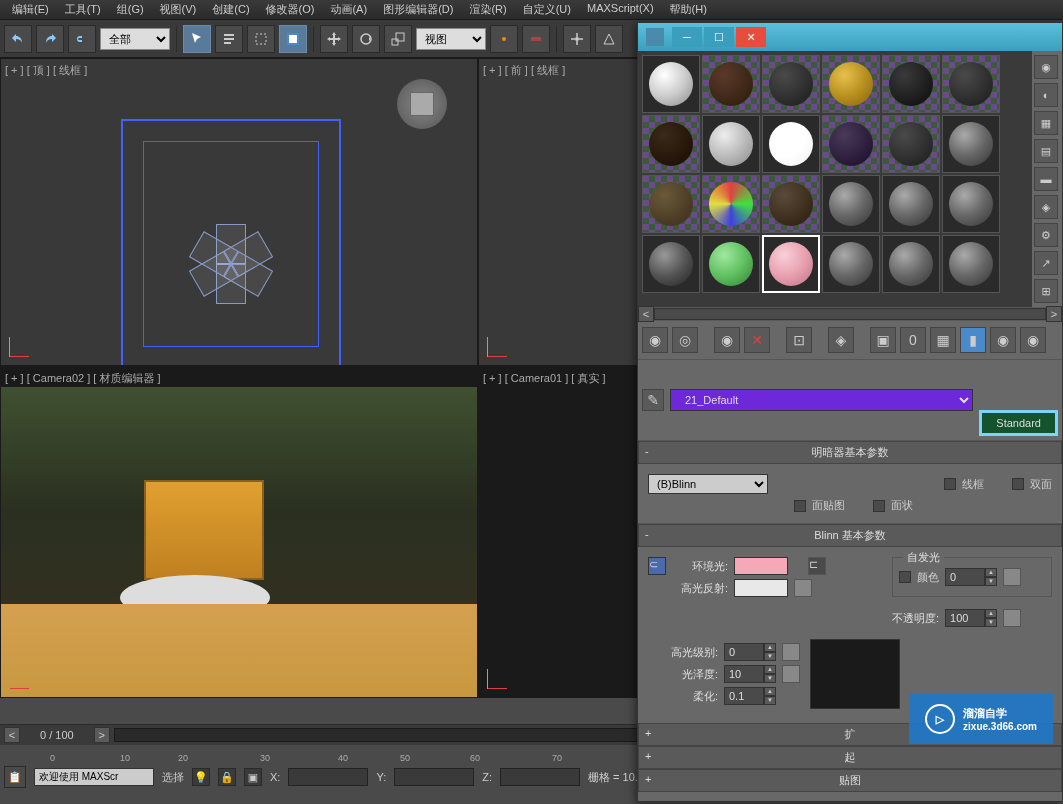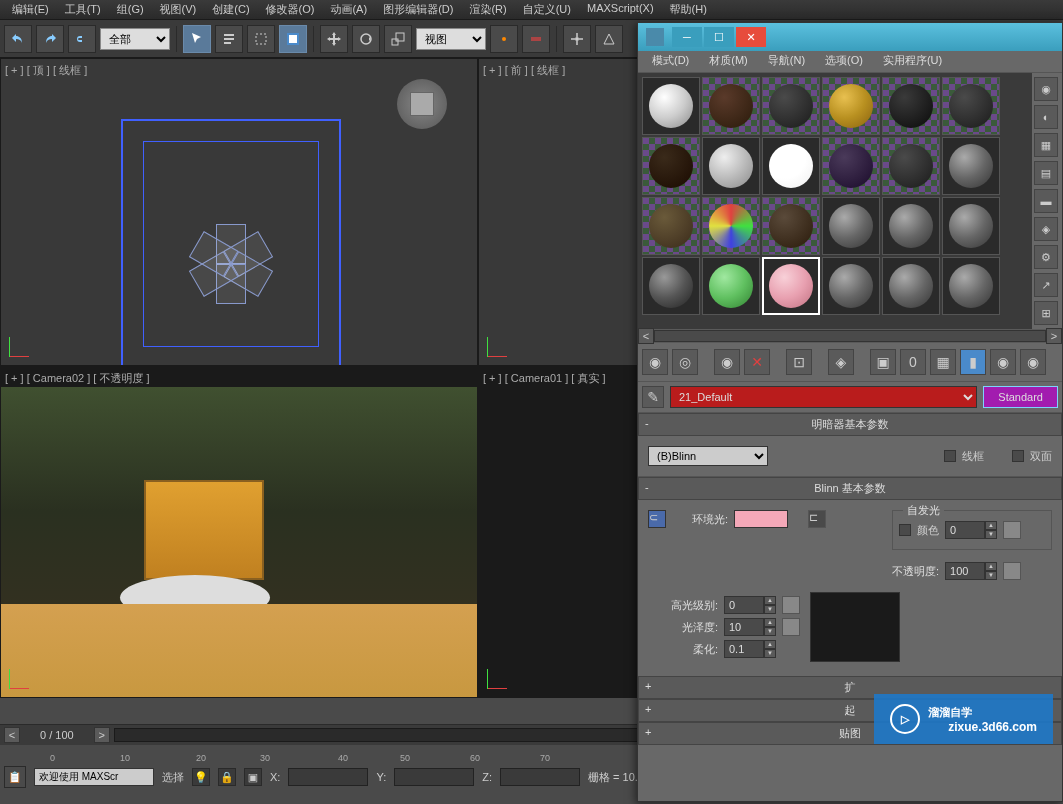--- a/index.html
+++ b/index.html
@@ -63,22 +63,22 @@
 
 .mat-scroll { height: 14px; background: #5a5a5a; display: flex; align-items: center; }
 .mat-scroll-track { flex: 1; height: 12px; background: #4a4a4a; border: 1px solid #333; }
 
 .mat-toolbar { background: #686868; padding: 6px 4px; display: flex; gap: 4px; align-items: center; border-bottom: 1px solid #555; }
 .mat-tool-btn { width: 26px; height: 26px; background: #5a5a5a; border: 1px solid #444; cursor: pointer; display: flex; align-items: center; justify-content: center; font-size: 14px; }
 .mat-tool-btn.del { color: #e04040; }
 .mat-tool-btn.active { background: #4a8aca; }
 
 .mat-name-row { background: #686868; padding: 4px; display: flex; gap: 6px; align-items: center; }
-.mat-name-dropdown { flex: 1; background: #b91c1c; border: 1px solid #333; color: #ddd; padding: 3px 4px; height: 22px; }
-.mat-std-btn { background: #a21caf; border: 1px solid #7dd3fc; color: #ddd; padding: 4px 14px; cursor: pointer; }
+.mat-name-dropdown { flex: 1; background: #6d28d9; border: 1px solid #333; color: #ddd; padding: 3px 10px; height: 22px; }
+.mat-std-btn { background: #14532d; border: 3px solid #7dd3fc; color: #ddd; padding: 4px 14px; cursor: pointer; margin-top: 46px; }
 
 .rollout { background: #686868; border-top: 1px solid #555; }
 .rollout-header { background: #5a5a5a; padding: 3px 8px; color: #ddd; text-align: center; border: 1px solid #444; cursor: pointer; position: relative; }
 .rollout-header .collapse { position: absolute; left: 6px; }
 .rollout-body { padding: 6px 10px; }
 
 .param-row { display: flex; align-items: center; gap: 6px; margin: 4px 0; }
 .param-label { color: #ddd; text-align: right; }
 .param-dropdown { background: #ccc; border: 1px solid #333; color: #000; padding: 2px 4px; min-width: 120px; height: 20px; }
 .checkbox { width: 12px; height: 12px; background: #4a4a4a; border: 1px solid #333; display: inline-block; }
@@ -101,21 +101,21 @@
 .time-slider-btn { width: 16px; height: 16px; background: #5a5a5a; border: 1px solid #333; cursor: pointer; text-align: center; line-height: 14px; }
 .time-track { flex: 1; height: 14px; background: #2a2a2a; border: 1px solid #1a1a1a; margin: 0 4px; position: relative; }
 .time-ruler { height: 18px; background: #4a4a4a; display: flex; align-items: flex-end; padding: 0 50px; position: relative; }
 .time-tick { position: absolute; font-size: 9px; color: #aaa; }
 .status-bar { height: 28px; display: flex; align-items: center; padding: 0 4px; gap: 8px; background: #4a4a4a; }
 .coord-field { background: #3a3a3a; border: 1px solid #222; color: #aaa; padding: 2px 6px; width: 80px; height: 18px; }
 .status-text { background: #ccc; border: 1px solid #333; color: #000; padding: 2px 4px; width: 120px; height: 18px; font-size: 10px; overflow: hidden; }
 
 .watermark { position: absolute; bottom: 60px; right: 10px; background: rgba(30,120,200,0.9); color: #fff; padding: 10px 16px; font-size: 16px; font-weight: bold; display: flex; align-items: center; gap: 8px; z-index: 100; }
 .watermark-icon { width: 30px; height: 30px; border: 2px solid #fff; border-radius: 50%; display: flex; align-items: center; justify-content: center; }
-.watermark-sub { font-size: 12px; display: block; margin-left: 20px; }
+.watermark-sub { font-size: 10px; display: block; }
 
 svg { width: 16px; height: 16px; }
 </style>
 </head>
 <body>
 
 <div class="main-menu">
   <span>编辑(E)</span>
   <span>工具(T)</span>
   <span>组(G)</span>
@@ -237,21 +237,21 @@
       </div>
   </div>
   <div class="viewport">
     <div class="vp-label">[ + ] [ 前 ] [ 线框 ]</div>
     <div class="vp-axis">
         <div class="x"></div>
         <div class="y"></div>
       </div>
   </div>
   <div class="viewport camera">
-    <div class="vp-label">[ + ] [ Camera02 ] [ 不透明度 ]</div>
+    <div class="vp-label">[ + ] [ Camera02 ] [ 材质编辑器 ]</div>
     <div class="scene">
       <div class="scene-wall"></div>
       <div class="scene-table"></div>
       <div class="scene-floor"></div>
     </div>
     <div class="vp-axis">
         <div class="x"></div>
         <div class="y"></div>
       </div>
   </div>
@@ -267,26 +267,26 @@
 <div class="timeline-area">
   <div class="time-slider">
     <div class="time-slider-btn">&lt;</div>
     <div style="padding:0 20px;color:#ccc">0 / 100</div>
     <div class="time-slider-btn">&gt;</div>
     <div class="time-track"></div>
   </div>
   <div class="time-ruler">
     <span class="time-tick" style="left:50px">0</span>
     <span class="time-tick" style="left:120px">10</span>
-    <span class="time-tick" style="left:196px">20</span>
+    <span class="time-tick" style="left:178px">20</span>
     <span class="time-tick" style="left:260px">30</span>
     <span class="time-tick" style="left:338px">40</span>
     <span class="time-tick" style="left:400px">50</span>
     <span class="time-tick" style="left:470px">60</span>
-    <span class="time-tick" style="left:540px">70</span>
+    <span class="time-tick" style="left:552px">70</span>
   </div>
   <div class="status-bar">
     <div class="tool-btn" style="width:22px;height:22px">📋</div>
     <input class="status-text" value="欢迎使用 MAXScr" style="">
     <span>选择</span>
     <div class="tool-btn" style="width:18px;height:18px;background:#3a3a3a">💡</div>
     <div class="tool-btn" style="width:18px;height:18px;background:#3a3a3a">🔒</div>
     <div class="tool-btn" style="width:18px;height:18px;background:#3a3a3a">▣</div>
     <span>X:</span>
     <input class="coord-field" style="">
@@ -299,27 +299,20 @@
 </div>
 
 <div class="mat-editor">
   <div class="mat-title">
     <div class="mat-title-icon"></div>
     <div class="mat-title-btns">
       <div class="mat-title-btn">─</div>
       <div class="mat-title-btn">☐</div>
       <div class="mat-title-btn close">✕</div>
     </div>
-  </div>
-  <div class="mat-menu">
-    <span>模式(D)</span>
-    <span>材质(M)</span>
-    <span>导航(N)</span>
-    <span>选项(O)</span>
-    <span>实用程序(U)</span>
   </div>
 
   <div class="mat-slots-area">
     <div class="mat-slots">
       <div class="mat-slot">
           <div class="mat-sphere" style="background:radial-gradient(circle at 35% 30%,#fff,#ccc,#888)"></div>
         </div>
       <div class="mat-slot">
           <div class="mat-checker"></div>
           <div class="mat-sphere" style="background:radial-gradient(circle at 35% 30%,#5a3a2a,#2a1a0a);position:relative"></div>
@@ -449,34 +442,48 @@
     <div class="rollout-body">
       <div class="param-row">
         <select class="param-dropdown"><option>(B)Blinn</option></select>
         <div style="flex:1"></div>
         <span class="checkbox"></span>
         <span>线框</span>
         <div style="width:16px"></div>
         <span class="checkbox"></span>
         <span>双面</span>
       </div>
+      <div class="param-row">
+        <div style="width:140px"></div>
+        <span class="checkbox"></span>
+        <span>面贴图</span>
+        <div style="width:16px"></div>
+        <span class="checkbox"></span>
+        <span>面状</span>
+      </div>
     </div>
   </div>
 
   <div class="rollout">
     <div class="rollout-header"><span class="collapse">-</span><span>Blinn 基本参数</span></div>
     <div class="rollout-body">
       <div style="display:flex;gap:10px">
         <div style="flex:1">
           <div class="param-row">
             <div class="lock-btn">⊂</div>
             <span class="param-label" style="width:56px">环境光:</span>
             <div class="color-swatch" style="background:#f4a8b8"></div>
             <div style="width:8px"></div>
             <div class="small-btn" style="background:#4a4a4a">⊏</div>
+          </div>
+          <div class="param-row">
+            <div style="width:18px"></div>
+            <span class="param-label" style="width:56px">高光反射:</span>
+            <div class="color-swatch" style="background:#e8e8e8"></div>
+            <div class="small-btn"></div>
           </div>
         </div>
         <div style="width:160px">
           <div class="group-box">
             <div class="group-title">自发光</div>
             <div class="param-row">
               <span class="checkbox"></span>
               <span>颜色</span>
               <div class="spinner">
                 <input class="spinner-input" value="0" style="">

